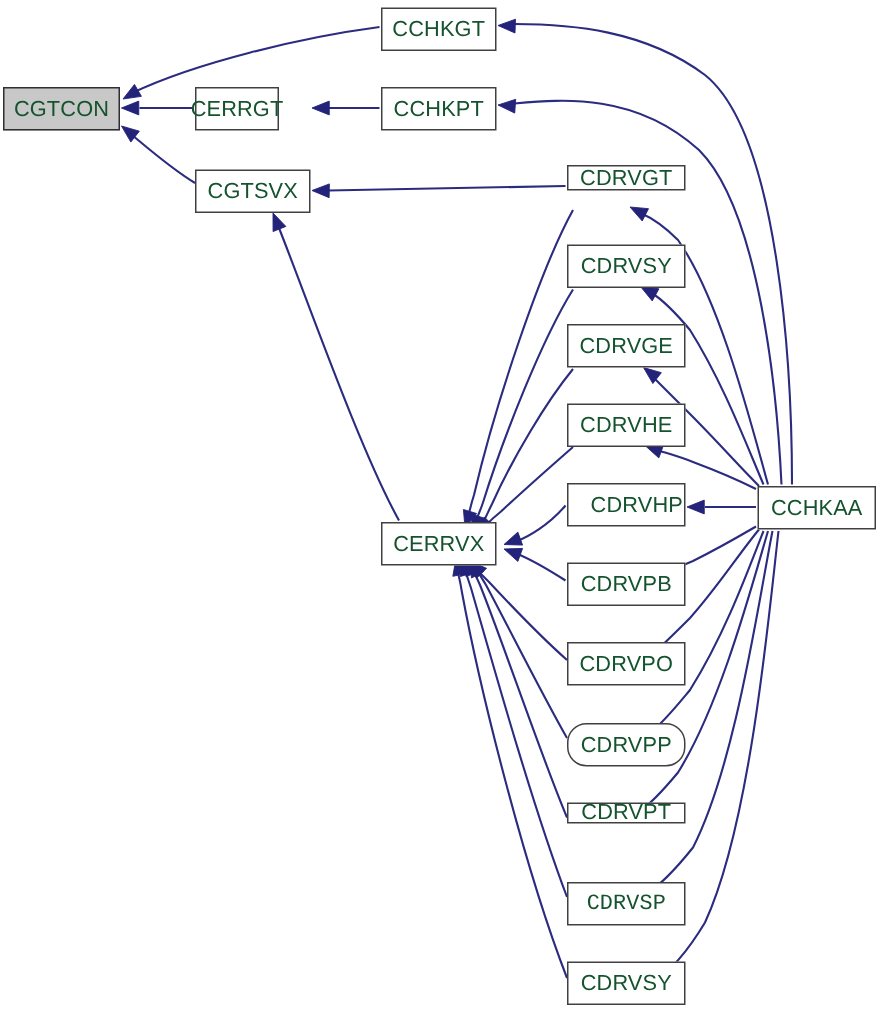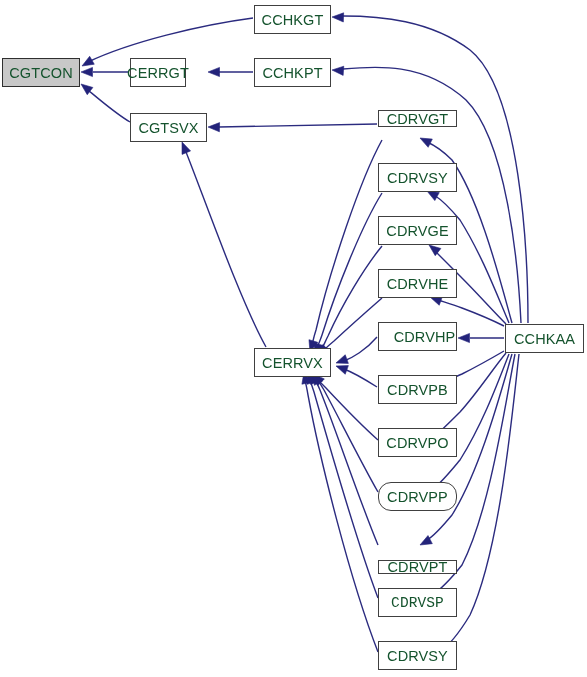--- a/index.html
+++ b/index.html
@@ -157,21 +157,21 @@
       </div>
       <div class="node-box" style="left: 378px; top: 375px; width: 79px; height: 29px;">
         <span class="node-label">CDRVPB</span>
       </div>
       <div class="node-box" style="left: 378px; top: 428px; width: 79px; height: 29px;">
         <span class="node-label">CDRVPO</span>
       </div>
       <div class="node-box" style="left: 378px; top: 482px; width: 79px; height: 29px; border-radius: 13px;">
         <span class="node-label">CDRVPP</span>
       </div>
-      <div class="node-box" style="left: 378px; top: 535px; width: 79px; height: 14px; margin-top: 25px;">
+      <div class="node-box" style="left: 378px; top: 535px; width: 79px; height: 14px;">
         <span class="node-label">CDRVPT</span>
       </div>
       <div class="node-box" style="left: 378px; top: 588px; width: 79px; height: 29px; font-family: Liberation Mono, monospace;">
         <span class="node-label">CDRVSP</span>
       </div>
       <div class="node-box" style="left: 378px; top: 641px; width: 79px; height: 29px;">
         <span class="node-label">CDRVSY</span>
       </div>
       <div class="node-box" style="left: 254px; top: 348px; width: 77px; height: 29px;">
         <span class="node-label">CERRVX</span>

